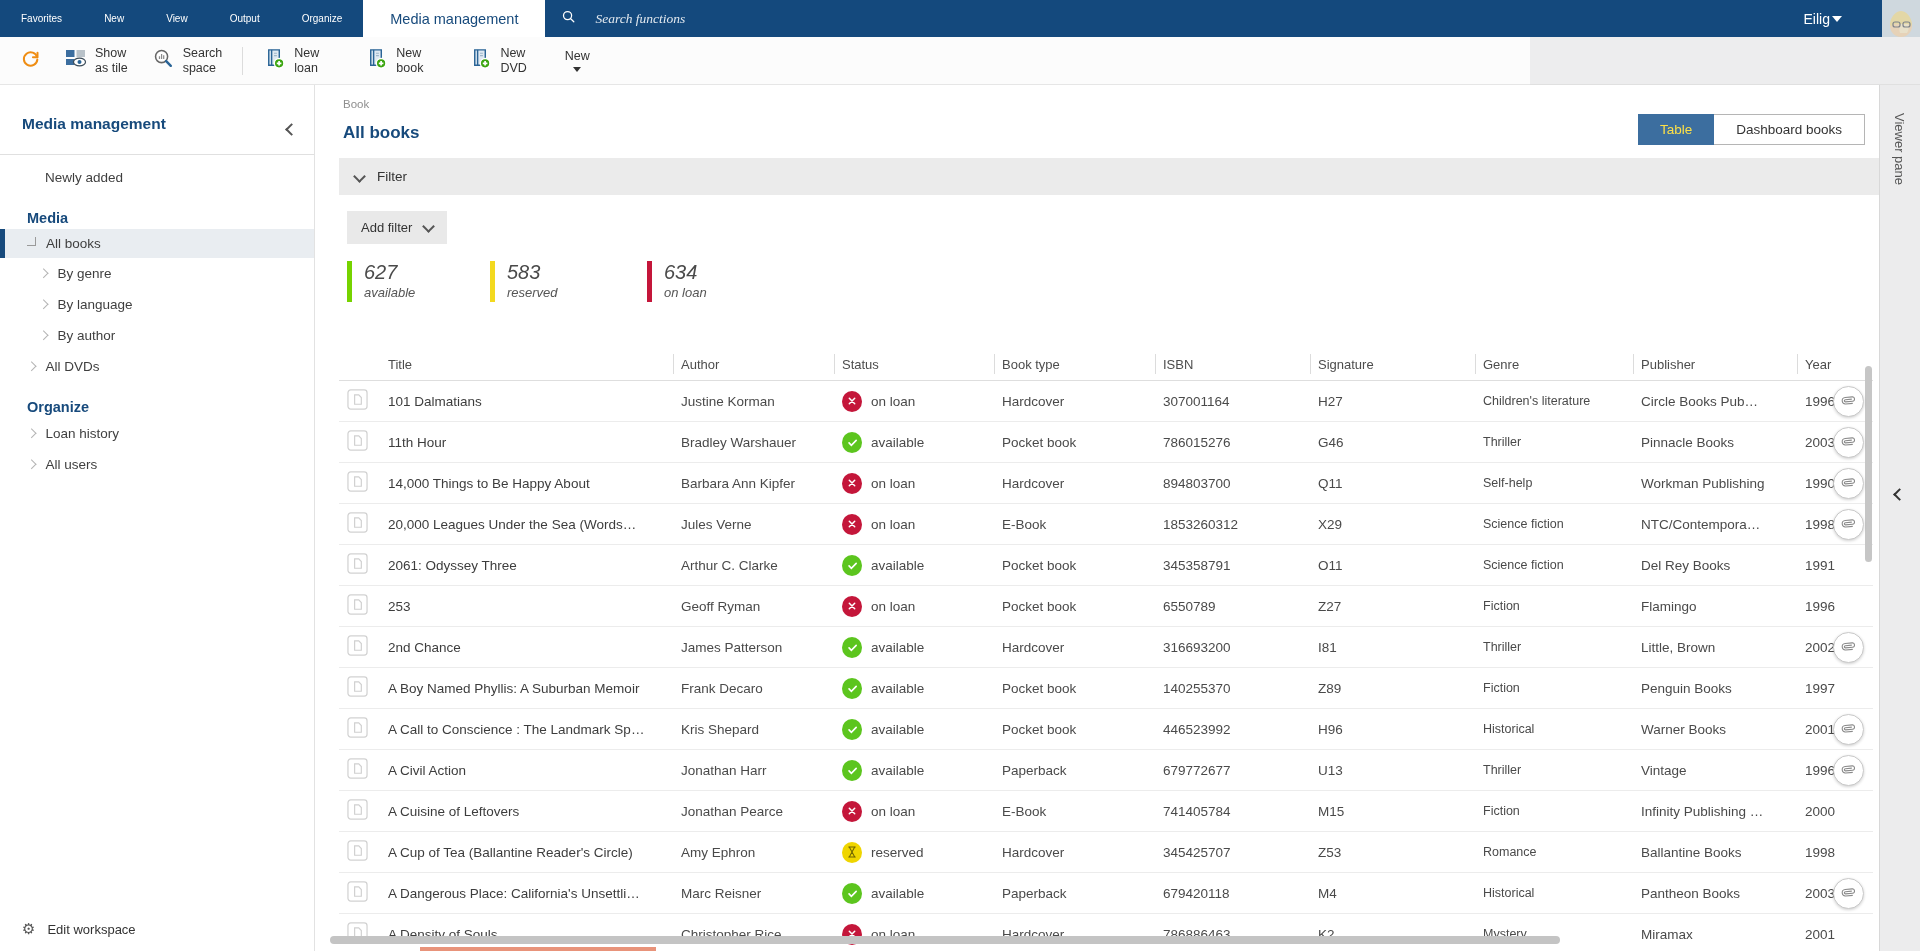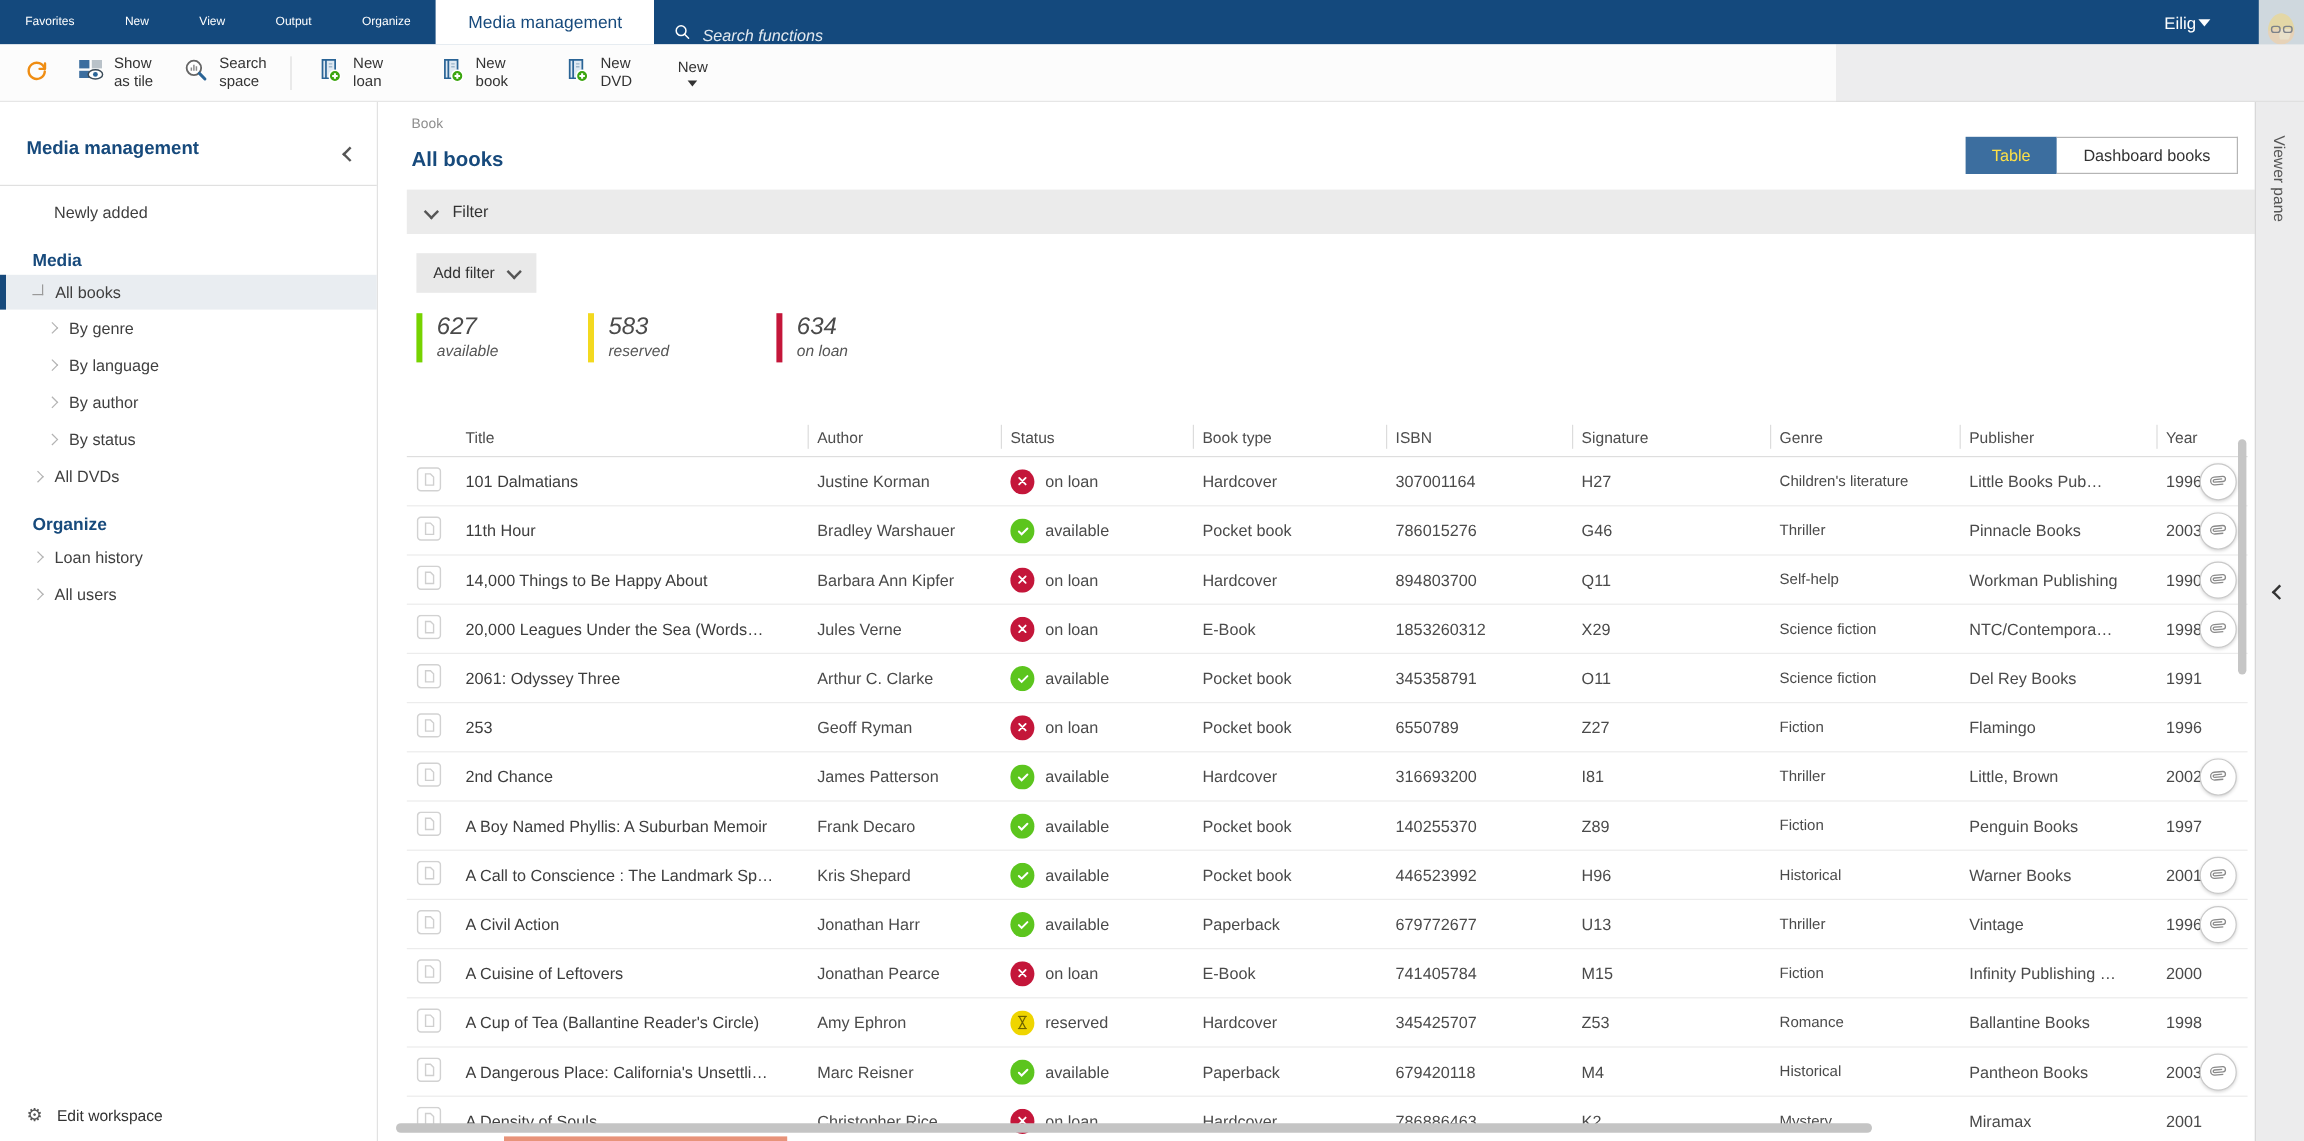--- a/index.html
+++ b/index.html
@@ -4,21 +4,21 @@
 <style>
   html,body{margin:0;padding:0;background:#fff;}
   .app{position:relative;width:1920px;height:951px;overflow:hidden;
        font-family:"Liberation Sans",sans-serif;background:#fff;color:#333;}
 
   
   .topbar{position:absolute;left:0;top:0;width:1920px;height:37px;background:#14497d;
           display:flex;align-items:stretch;color:#fff;}
   .menu-item{display:flex;align-items:center;padding:16px 21px;font-size:10px;cursor:default;}
   .tab-active{display:flex;align-items:center;padding:0 27px;background:#fff;color:#174a7c;font-size:14.5px;}
-  .topbar-search{display:flex;align-items:flex-end;gap:9px;margin-left:16px;font-size:13.5px;}
+  .topbar-search{display:flex;align-items:center;gap:19px;margin-left:16px;font-size:13.5px;font-family:Liberation Serif, serif;}
   .search-ph{font-style:italic;color:rgba(255,255,255,.88);}
   .user-menu{margin-left:auto;margin-right:78px;display:flex;align-items:center;gap:2px;font-size:14px;}
   .caret-down{width:0;height:0;border-left:5px solid transparent;border-right:5px solid transparent;
               border-top:6px solid #fff;display:inline-block;}
   .avatar{position:absolute;right:0;top:0;width:38px;height:85px;overflow:hidden;}
 
   
   .toolbar{position:absolute;left:0;top:37px;width:1530px;height:48px;background:#fcfcfc;
            border-bottom:1px solid #e6e6e6;display:flex;align-items:center;padding-left:8px;box-sizing:border-box;}
   .toolbar-right{position:absolute;left:1530px;top:37px;width:390px;height:48px;background:#ededee;
@@ -259,24 +259,20 @@
           <span>By genre</span>
         </div>
         <div class="sb-item lv2">
           <span class="chev right small"></span>
           <span>By language</span>
         </div>
         <div class="sb-item lv2">
           <span class="chev right small"></span>
           <span>By author</span>
         </div>
-        <div class="sb-item lv2">
-          <span class="chev right small"></span>
-          <span>By status</span>
-        </div>
         <div class="sb-item lv1">
           <span class="chev right small"></span>
           <span>All DVDs</span>
         </div>
         <div class="sb-sec-header">Organize</div>
         <div class="sb-item lv1">
           <span class="chev right small"></span>
           <span>Loan history</span>
         </div>
         <div class="sb-item lv1">
@@ -358,21 +354,21 @@
                 <svg width="10" height="10" viewBox="0 0 24 24">
                   <path d="M5.5 5.5l13 13M18.5 5.5l-13 13" stroke="#fff" stroke-width="3.6" stroke-linecap="round"></path>
                 </svg>
               </span>
               <span>on loan</span>
             </div>
             <div class="td c-type">Hardcover</div>
             <div class="td c-isbn">307001164</div>
             <div class="td c-signature">H27</div>
             <div class="td c-genre">Children's literature</div>
-            <div class="td c-publisher">Little Books Pub…</div>
+            <div class="td c-publisher">Circle Books Pub…</div>
             <div class="td c-year">1996</div>
             <span class="clip-pill">
               <span><svg width="13" height="13" viewBox="0 0 24 24" class="cliprot">
                   <path d="M21.44 11.05l-9.19 9.19a6 6 0 0 1-8.49-8.49l9.19-9.19a4 4 0 0 1 5.66 5.66l-9.2 9.19a2 2 0 0 1-2.83-2.83l8.49-8.48" fill="none" stroke="#8a8a8a" stroke-width="2"></path>
                 </svg></span>
             </span>
           </div>
           <div class="trow">
             <div class="td icon-cell">
               <span><svg width="21" height="21" viewBox="0 0 22 22">

